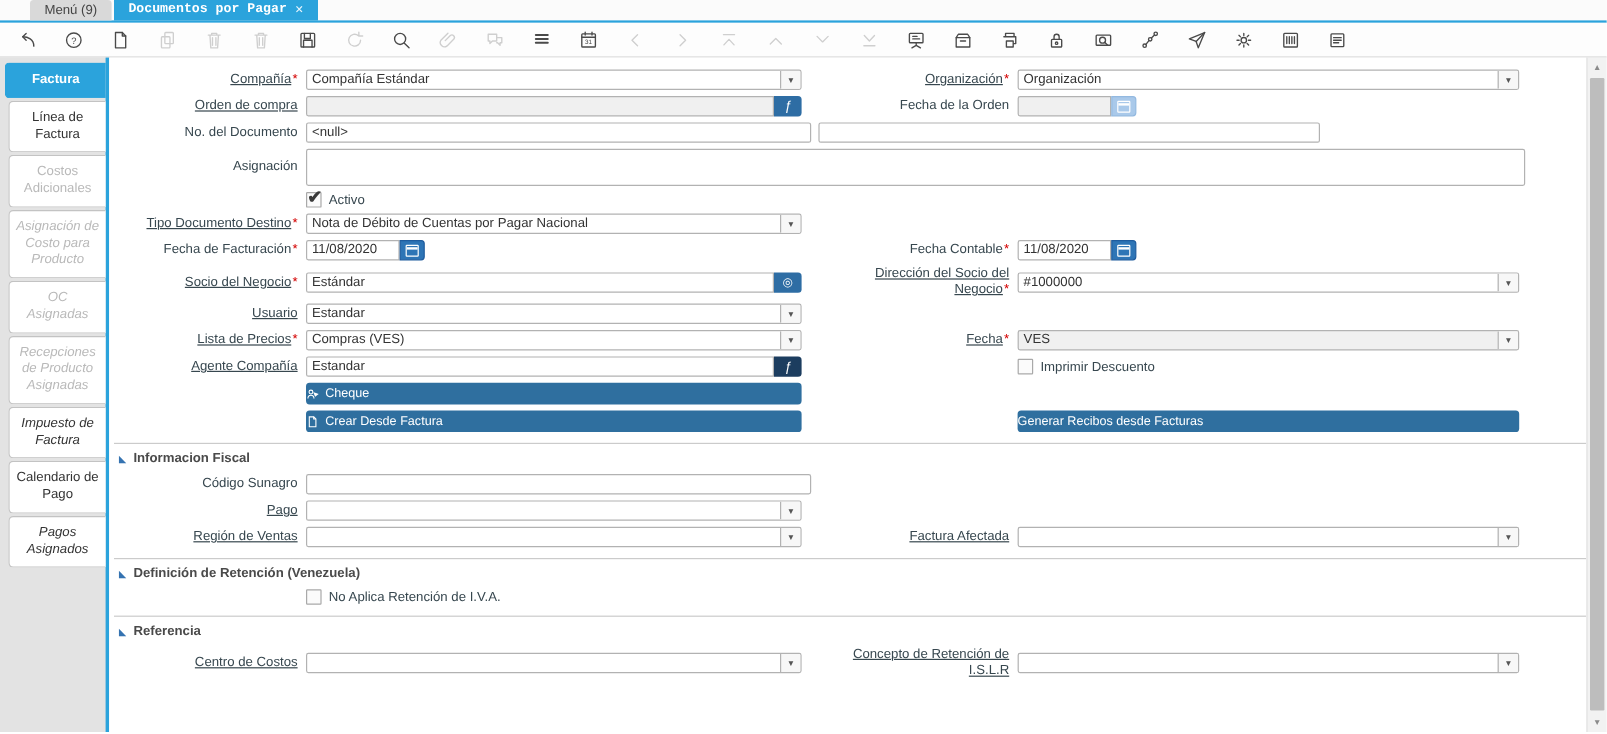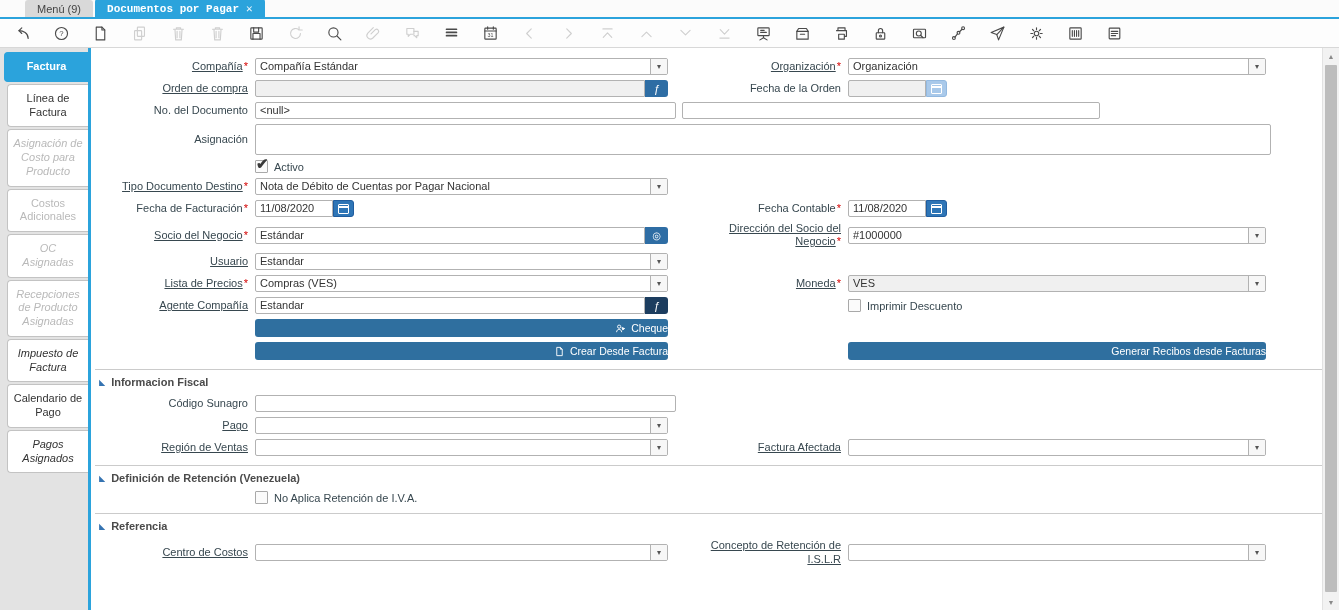--- a/index.html
+++ b/index.html
@@ -90,21 +90,21 @@
   .ta { height:31px; border:1px solid #b2b2b2; border-radius:2px; background:#fff;
     width:1016px; }
 
   .chk { width:13px; height:13px; border:1px solid #a9a9a9; border-radius:1px;
     background:#fbfbfb; position:relative; flex:none; cursor:pointer; }
   .chk .mark { position:absolute; left:0px; top:-6px; font-size:15px; font-weight:bold;
     color:#3a3a3a; }
   .chklabel { margin-left:6px; color:#37474f; }
 
   .btn { height:18px; background:#2f6f9f; color:#fff; border-radius:3px;
-    display:flex; align-items:center; justify-content:flex-end; gap:5px;
+    display:flex; align-items:center; justify-content:flex-start; gap:5px;
     font-size:10.5px; cursor:pointer; }
   .btn svg { width:11px; height:11px; }
 
   
   .section { border-top:1px solid #cbcbcb; margin-top:9px; padding-top:4px; }
   .sechead { display:flex; align-items:center; gap:6px; padding:2px 0 2px 4px; }
   .sec-tri { color:#3573b1; font-size:8px; transform:scaleX(-1); cursor:pointer; }
   .sec-title { font-weight:bold; color:#4a4a4a; }
 </style>
 </head>
@@ -288,22 +288,22 @@
         <rect x="4.5" y="4.5" width="15" height="15" rx="1"></rect>
         <path d="M7.5 9h9M7.5 12h9M7.5 15h6"></path>
       </svg>
     </span>
   </div>
 
 <div class="main">
   <div class="sidebar" id="sidebar">
       <div class="stab active">Factura</div>
       <div class="stab">Línea de Factura</div>
+      <div class="stab disabled">Costos Adicionales</div>
       <div class="stab disabled italic">Asignación de Costo para Producto</div>
-      <div class="stab disabled">Costos Adicionales</div>
       <div class="stab disabled italic">OC Asignadas</div>
       <div class="stab disabled italic">Recepciones de Producto Asignadas</div>
       <div class="stab italic">Impuesto de Factura</div>
       <div class="stab">Calendario de Pago</div>
       <div class="stab italic">Pagos Asignados</div>
     </div>
 
   <div class="content">
 
     <div class="frow">
@@ -388,21 +388,21 @@
 
     <div class="frow">
       <div class="lab lab-l"><span class="u">Usuario</span></div>
       <div class="fld-l combo"><span>Estandar</span><span class="cbtn">▾</span></div>
     </div>
 
     <div class="frow">
       <div class="lab lab-l"><span class="u">Lista de Precios</span><span class="req">*</span></div>
       <div class="fld-l combo"><span>Compras (VES)</span><span class="cbtn">▾</span></div>
       <div class="gap"></div>
-      <div class="lab lab-r"><span class="u">Moneda</span><span class="req">*</span></div>
+      <div class="lab lab-r"><span class="u">Fecha</span><span class="req">*</span></div>
       <div class="fld-r combo gray"><span>VES</span><span class="cbtn">▾</span></div>
     </div>
 
     <div class="frow">
       <div class="lab lab-l"><span class="u">Agente Compañía</span></div>
       <div class="fld-l searchrow">
         <div class="tf">Estandar</div>
         <div class="sbtn navy">ƒ</div>
       </div>
       <div class="gap"></div>

